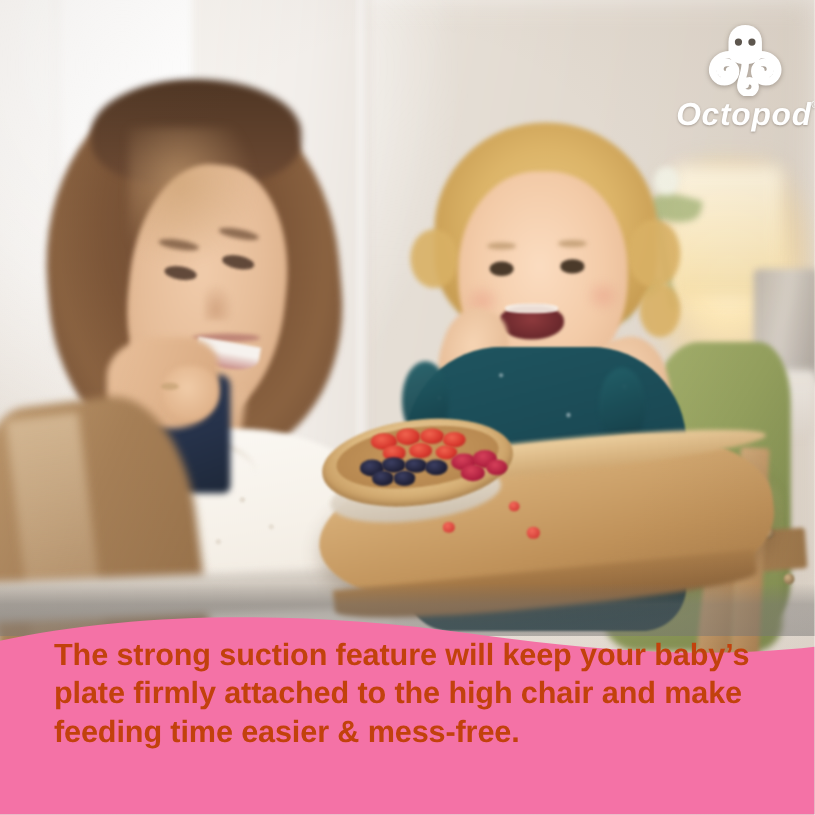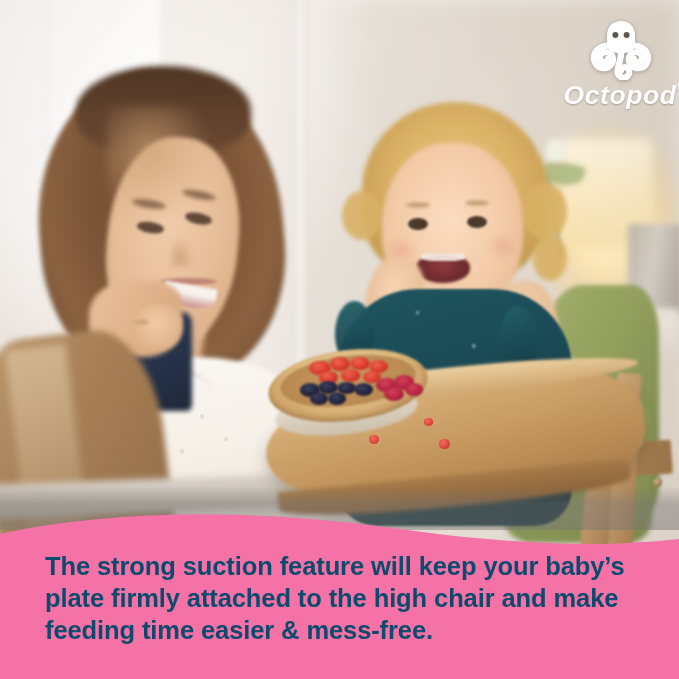--- a/index.html
+++ b/index.html
@@ -370,22 +370,22 @@
     background:linear-gradient(180deg,rgba(125,125,125,.0) 0%,rgba(120,118,116,.45) 40%,rgba(120,118,116,.5) 100%);
     pointer-events:none;
   }
 
   
   .banner{
     position:absolute;left:0;right:0;bottom:0;height:185px;
   }
   .banner svg{position:absolute;left:0;top:0;width:679px;height:185px;display:block;}
   .banner-text{
-    position:absolute;left:45px;top:56px;width:600px;
-    color:#0c4a6e;
+    position:absolute;left:45px;top:36px;width:600px;
+    color:#c2410c;
     font-size:25.5px;
     font-weight:bold;
     line-height:32px;
     letter-spacing:-0.1px;
     white-space:pre-line;
   }
 
   
   .logo{
     position:absolute;left:546px;top:18px;width:148px;height:96px;

